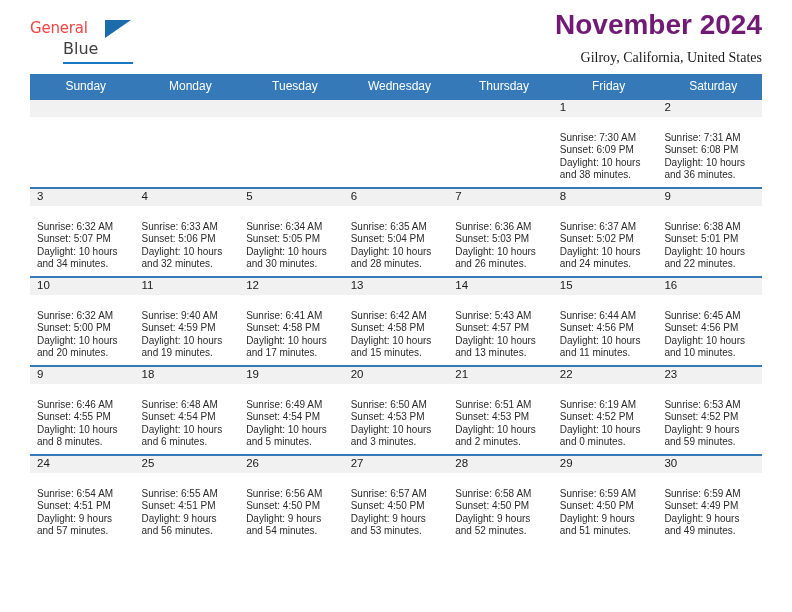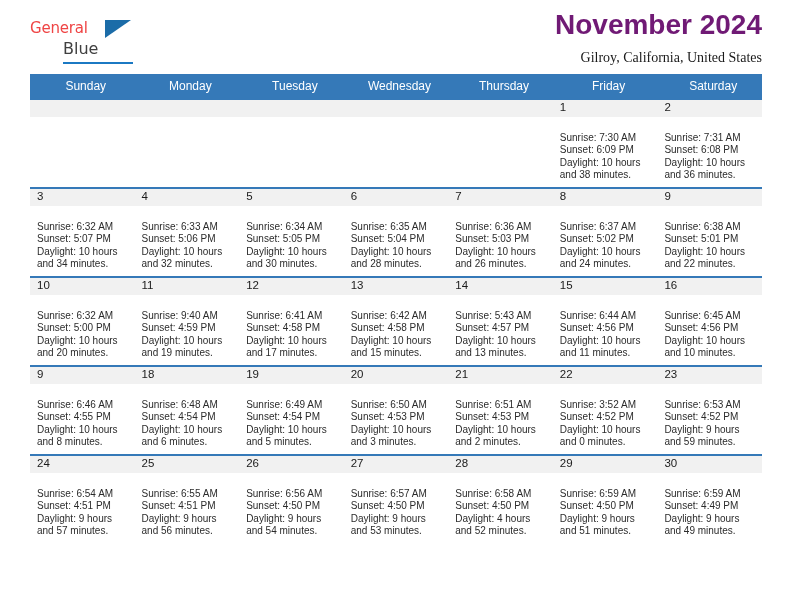--- a/index.html
+++ b/index.html
@@ -362,21 +362,21 @@
             <div class="date-band">21</div>
             <div class="cell-body">
               <div>Sunrise: 6:51 AM</div>
               <div>Sunset: 4:53 PM</div>
               <div class="daylight">Daylight: 10 hours and 2 minutes.</div>
             </div>
           </td>
           <td class="daycell">
             <div class="date-band">22</div>
             <div class="cell-body">
-              <div>Sunrise: 3:52 AM</div>
+              <div>Sunrise: 6:19 AM</div>
               <div>Sunset: 4:52 PM</div>
               <div class="daylight">Daylight: 10 hours and 0 minutes.</div>
             </div>
           </td>
           <td class="daycell">
             <div class="date-band">23</div>
             <div class="cell-body">
               <div>Sunrise: 6:53 AM</div>
               <div>Sunset: 4:52 PM</div>
               <div class="daylight">Daylight: 9 hours and 59 minutes.</div>
@@ -414,21 +414,21 @@
               <div>Sunrise: 6:57 AM</div>
               <div>Sunset: 4:50 PM</div>
               <div class="daylight">Daylight: 9 hours and 53 minutes.</div>
             </div>
           </td>
           <td class="daycell">
             <div class="date-band">28</div>
             <div class="cell-body">
               <div>Sunrise: 6:58 AM</div>
               <div>Sunset: 4:50 PM</div>
-              <div class="daylight">Daylight: 4 hours and 52 minutes.</div>
+              <div class="daylight">Daylight: 9 hours and 52 minutes.</div>
             </div>
           </td>
           <td class="daycell">
             <div class="date-band">29</div>
             <div class="cell-body">
               <div>Sunrise: 6:59 AM</div>
               <div>Sunset: 4:50 PM</div>
               <div class="daylight">Daylight: 9 hours and 51 minutes.</div>
             </div>
           </td>

